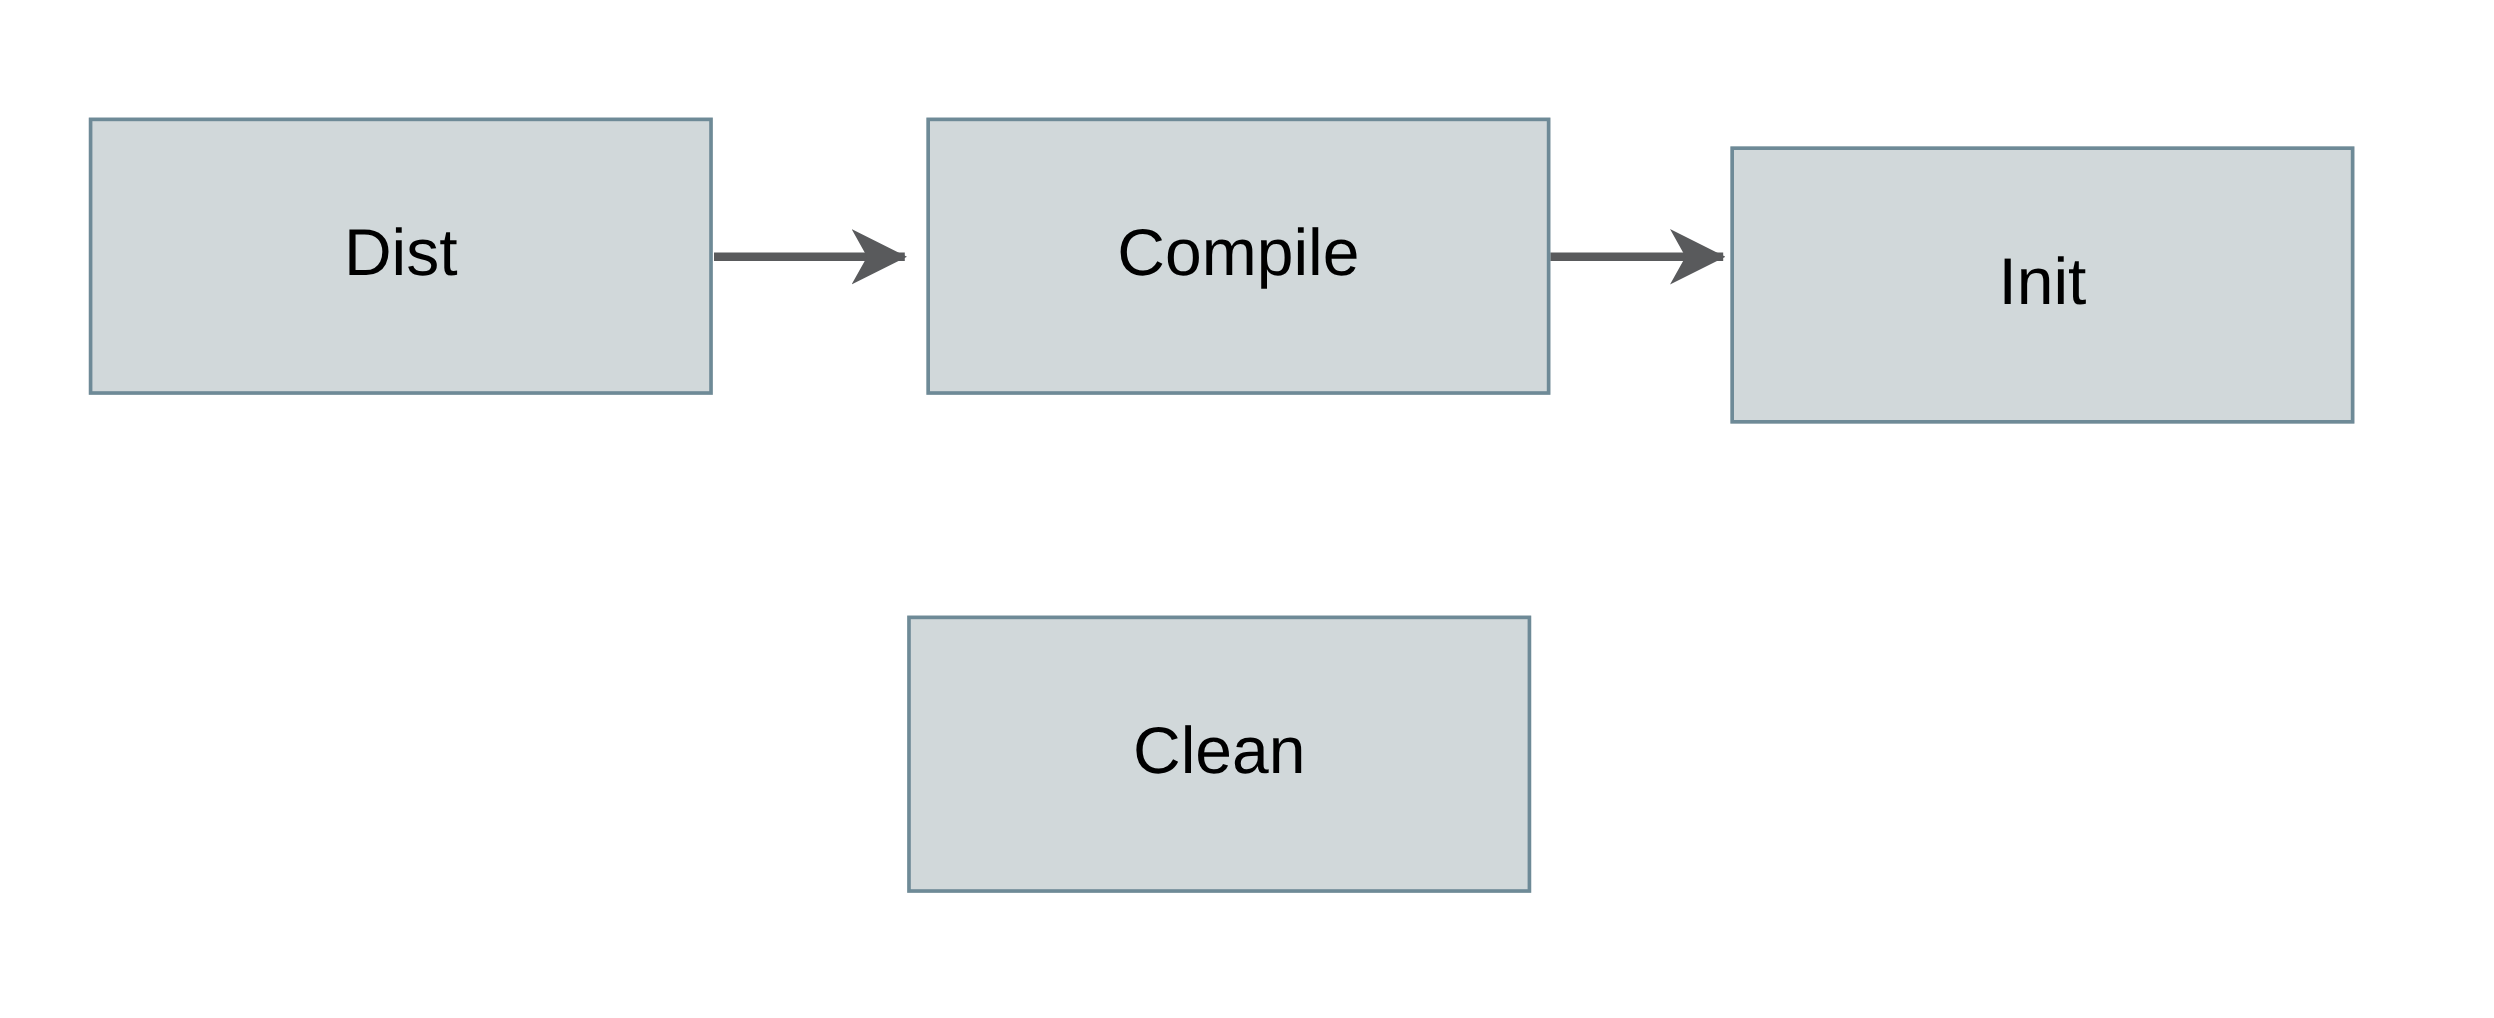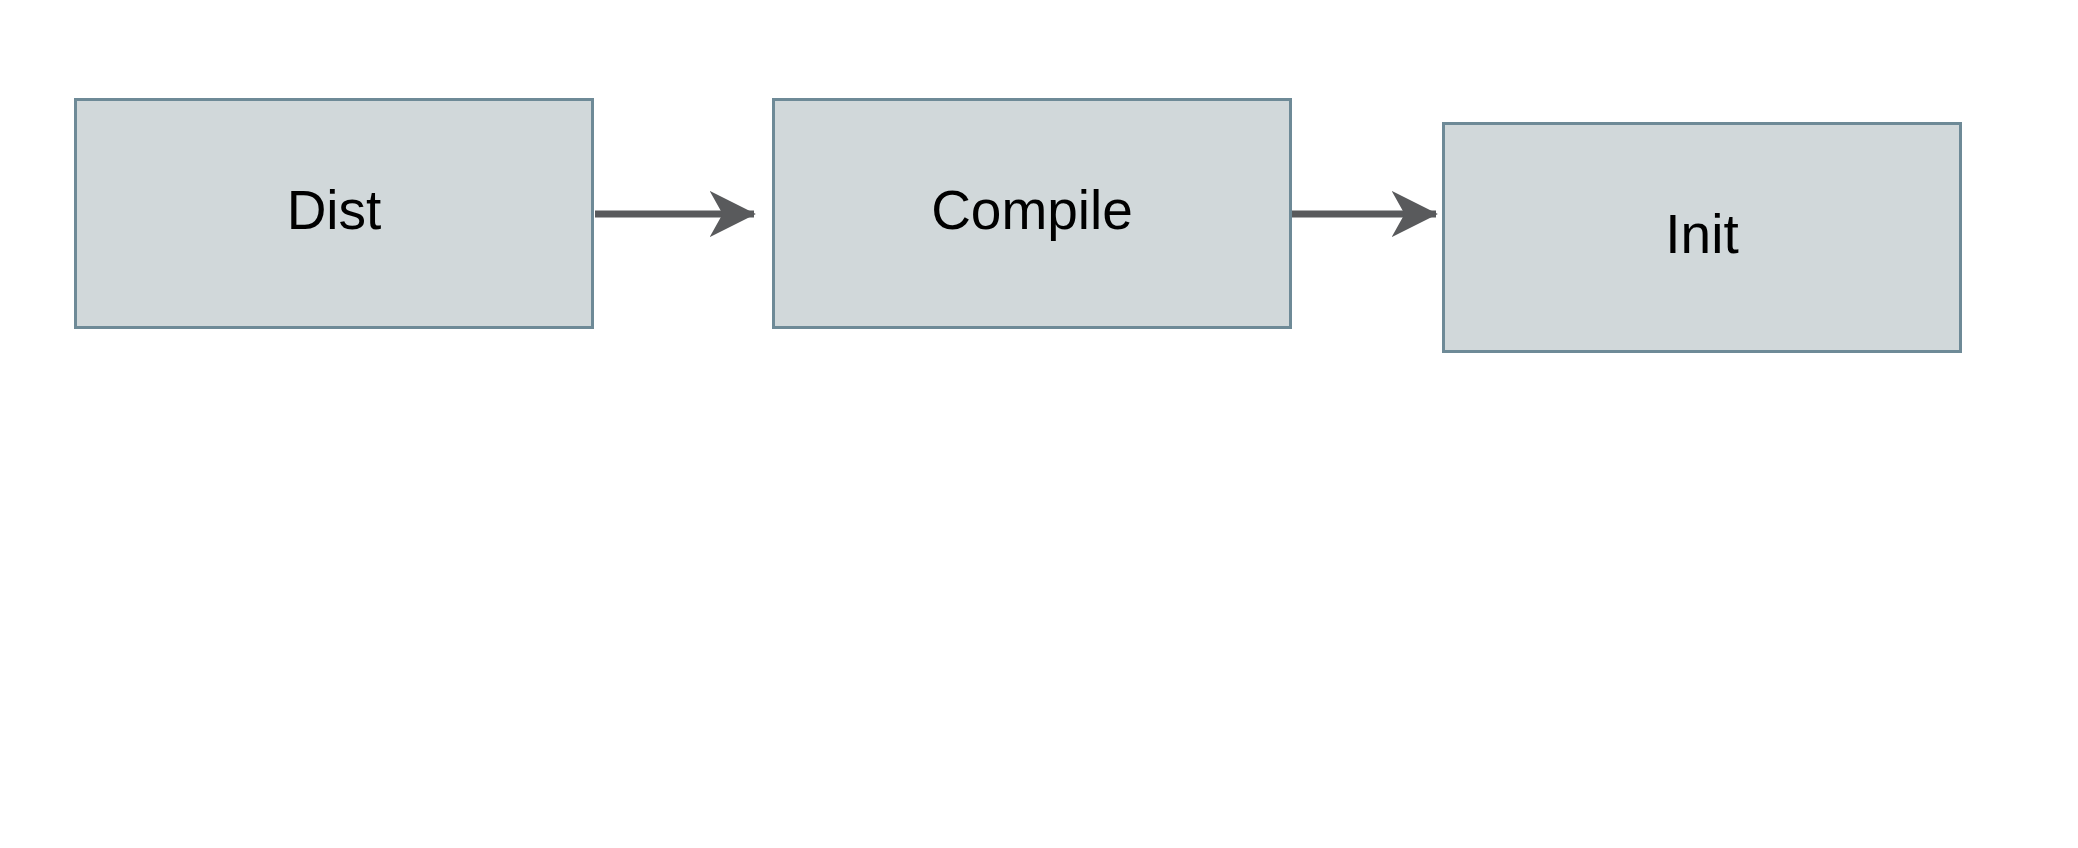--- a/index.html
+++ b/index.html
@@ -66,14 +66,17 @@
   </div>
 
   <div class="node" id="node-compile">
     <span class="node-label">Compile</span>
   </div>
 
   <div class="node" id="node-init">
     <span class="node-label">Init</span>
   </div>
 
+  <div class="node" id="node-clean">
+    <span class="node-label">Clean</span>
+  </div>
 
 </div>
 
 </body></html>

